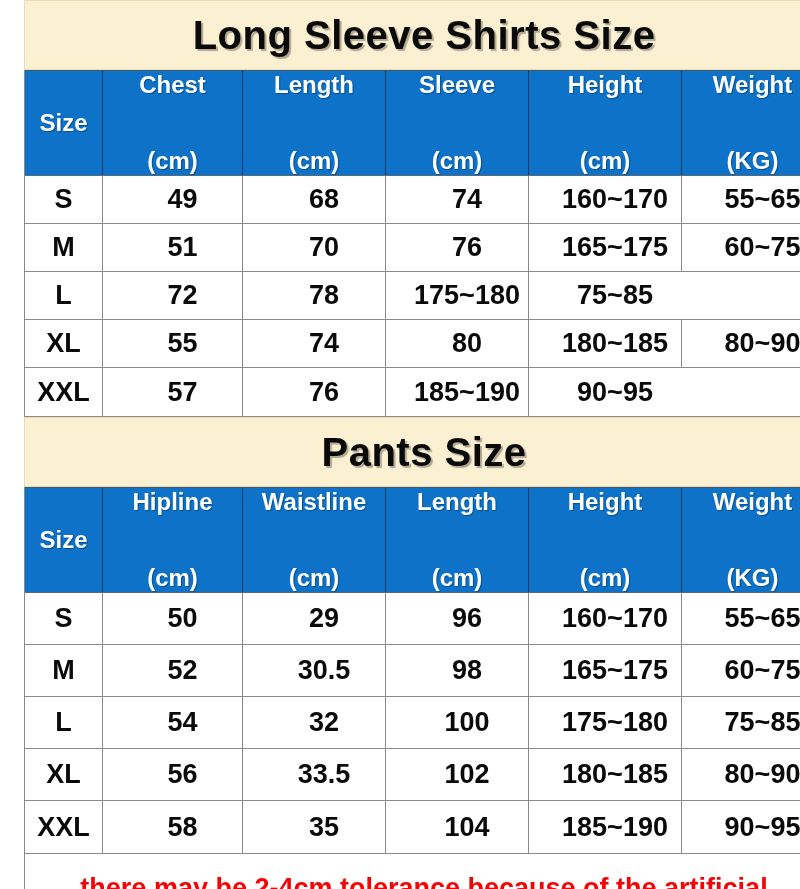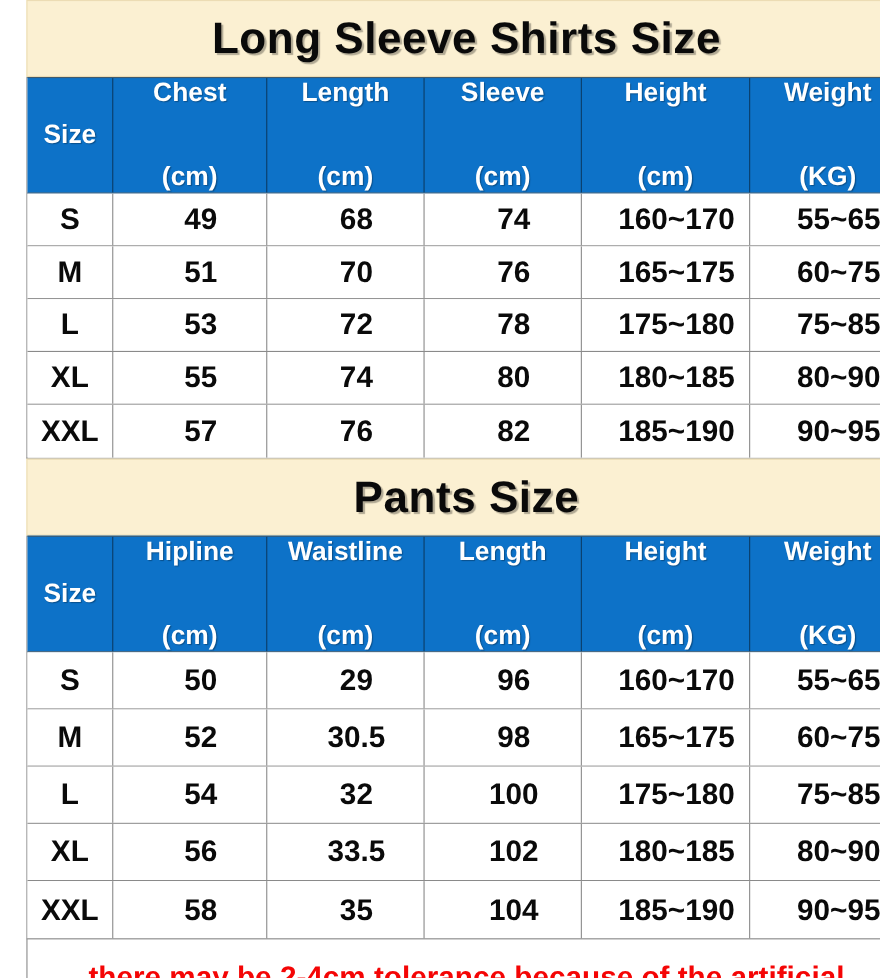--- a/index.html
+++ b/index.html
@@ -114,39 +114,37 @@
       <div class="brow">
         <div class="bcell">M</div>
         <div class="bcell">51</div>
         <div class="bcell">70</div>
         <div class="bcell">76</div>
         <div class="bcell">165~175</div>
         <div class="bcell">60~75</div>
       </div>
       <div class="brow">
         <div class="bcell">L</div>
-        <div class="bcell">53</div>
         <div class="bcell">72</div>
         <div class="bcell">78</div>
         <div class="bcell">175~180</div>
         <div class="bcell">75~85</div>
       </div>
       <div class="brow">
         <div class="bcell">XL</div>
         <div class="bcell">55</div>
         <div class="bcell">74</div>
         <div class="bcell">80</div>
         <div class="bcell">180~185</div>
         <div class="bcell">80~90</div>
       </div>
       <div class="brow">
         <div class="bcell">XXL</div>
         <div class="bcell">57</div>
         <div class="bcell">76</div>
-        <div class="bcell">82</div>
         <div class="bcell">185~190</div>
         <div class="bcell">90~95</div>
       </div>
     </div>
 
   <div class="band">
     <div class="band-title">Pants Size</div>
   </div>
 
   <div class="table pants">

